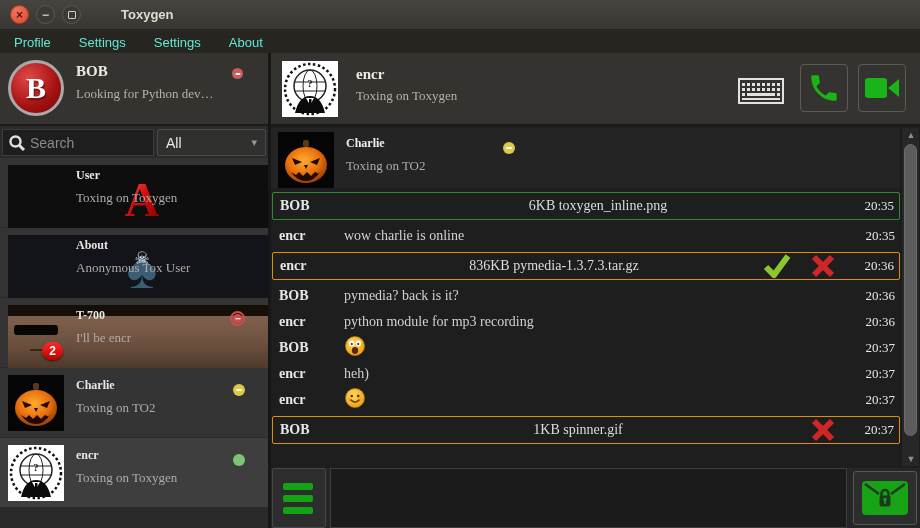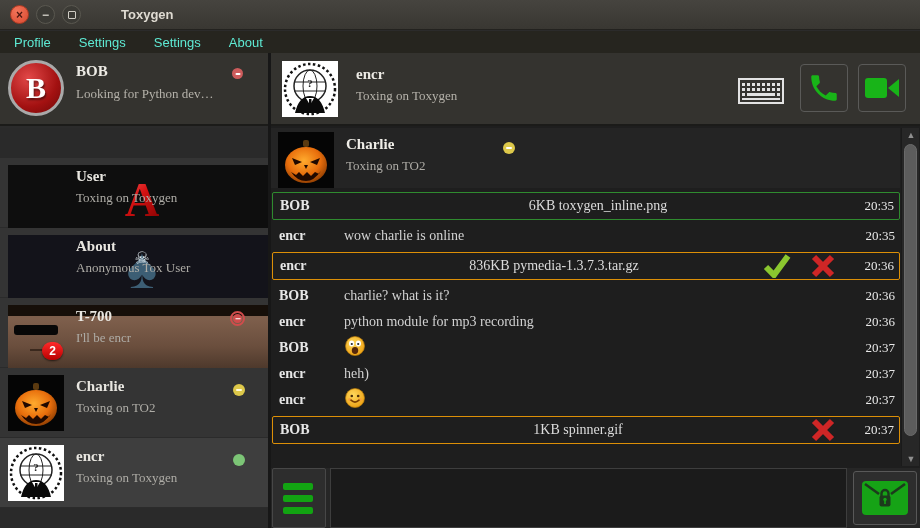--- a/index.html
+++ b/index.html
@@ -57,21 +57,21 @@
   .filter-box { position:absolute; left:157px; top:1px; width:109px; height:27px;
     background:#30302e; border:1px solid #4c4c4a; border-radius:2px;
     display:flex; align-items:center; padding:0 8px; }
   .filter-box .val { flex:1; font-size:14px; color:#e8e8e8; }
   .filter-box .caret { color:#999; font-size:11px; }
 
   .contact { position:absolute; left:0; width:268px; height:70px; background:#343434;
     border-bottom:1px solid #2b2b2b; }
   .contact.selected { background:#3e3e3e; }
   .c-avatar { position:absolute; left:8px; top:7px; width:56px; height:56px; overflow:hidden; }
-  .c-name { position:absolute; left:76px; top:10px; font-weight:bold; font-size:15px; color:#e8e6e0; }
+  .c-name { position:absolute; left:76px; top:10px; font-weight:bold; font-size:12px; color:#e8e6e0; }
   .c-status { position:absolute; left:76px; top:32px; font-size:13px; color:#aeaca6; }
   .badge { position:absolute; left:42px; top:44px; min-width:21px; height:18px; padding:0 5px;
     background:linear-gradient(#ff2a2a,#b80000); border-radius:9px;
     color:#fff; font-weight:bold; font-size:12px; text-align:center; line-height:18px;
     box-shadow:0 1px 2px rgba(0,0,0,.6); }
   .busy-ring { position:absolute; width:15px; height:15px; border:2px solid #d04c4c;
     border-radius:50%; display:flex; align-items:center; justify-content:center; }
   .busy-ring i { display:block; width:9px; height:9px; background:#d04c4c; border-radius:50%; position:relative; }
   .busy-ring i b { display:block; width:5px; height:1.5px; background:#fff; position:absolute;
     left:50%; top:50%; transform:translate(-50%,-50%); }
@@ -219,20 +219,33 @@
     </div>
     <div class="iconbtn" style="left:858px;">
       <svg width="36" height="28" viewBox="0 0 36 28">
         <rect x="1" y="4" width="22" height="20" rx="3" fill="#18b418"></rect>
         <polygon points="24,14 35,5 35,23" fill="#18b418"></polygon>
       </svg>
     </div>
   </div>
 
   <div class="sidebar">
+    <div class="search-row">
+      <div class="search-box">
+        <svg width="18" height="18" viewBox="0 0 18 18" style="margin:0 4px 0 5px;">
+          <circle cx="7.5" cy="7.5" r="5" fill="none" stroke="#e0e0e0" stroke-width="2.4"></circle>
+          <line x1="11.5" y1="11.5" x2="16" y2="16" stroke="#e0e0e0" stroke-width="3"></line>
+        </svg>
+        <input type="text" placeholder="Search" style="">
+      </div>
+      <div class="filter-box">
+        <span class="val">All</span>
+        <span class="caret">▾</span>
+      </div>
+    </div>
 
     <div class="contact" style="top:30px;">
       <div class="c-avatar avatar-letter-a">
         <span>A</span>
       </div>
       <div class="c-name serif">User</div>
       <div class="c-status serif">Toxing on Toxygen</div>
     </div>
 
     <div class="contact" style="top:100px;">
@@ -361,21 +374,21 @@
           <svg width="24" height="24" viewBox="0 0 24 24">
             <line x1="3" y1="3" x2="21" y2="21" stroke="#cf2626" stroke-width="6"></line>
             <line x1="21" y1="3" x2="3" y2="21" stroke="#cf2626" stroke-width="6"></line>
           </svg>
         </span>
         <span class="m-time">20:36</span>
       </div>
 
       <div class="msg">
         <span class="m-name">BOB</span>
-        <span class="m-text">charlie? what is it?</span>
+        <span class="m-text">pymedia? back is it?</span>
         <span class="m-time">20:36</span>
       </div>
 
       <div class="msg">
         <span class="m-name">encr</span>
         <span class="m-text">python module for mp3 recording</span>
         <span class="m-time">20:36</span>
       </div>
 
       <div class="msg">

